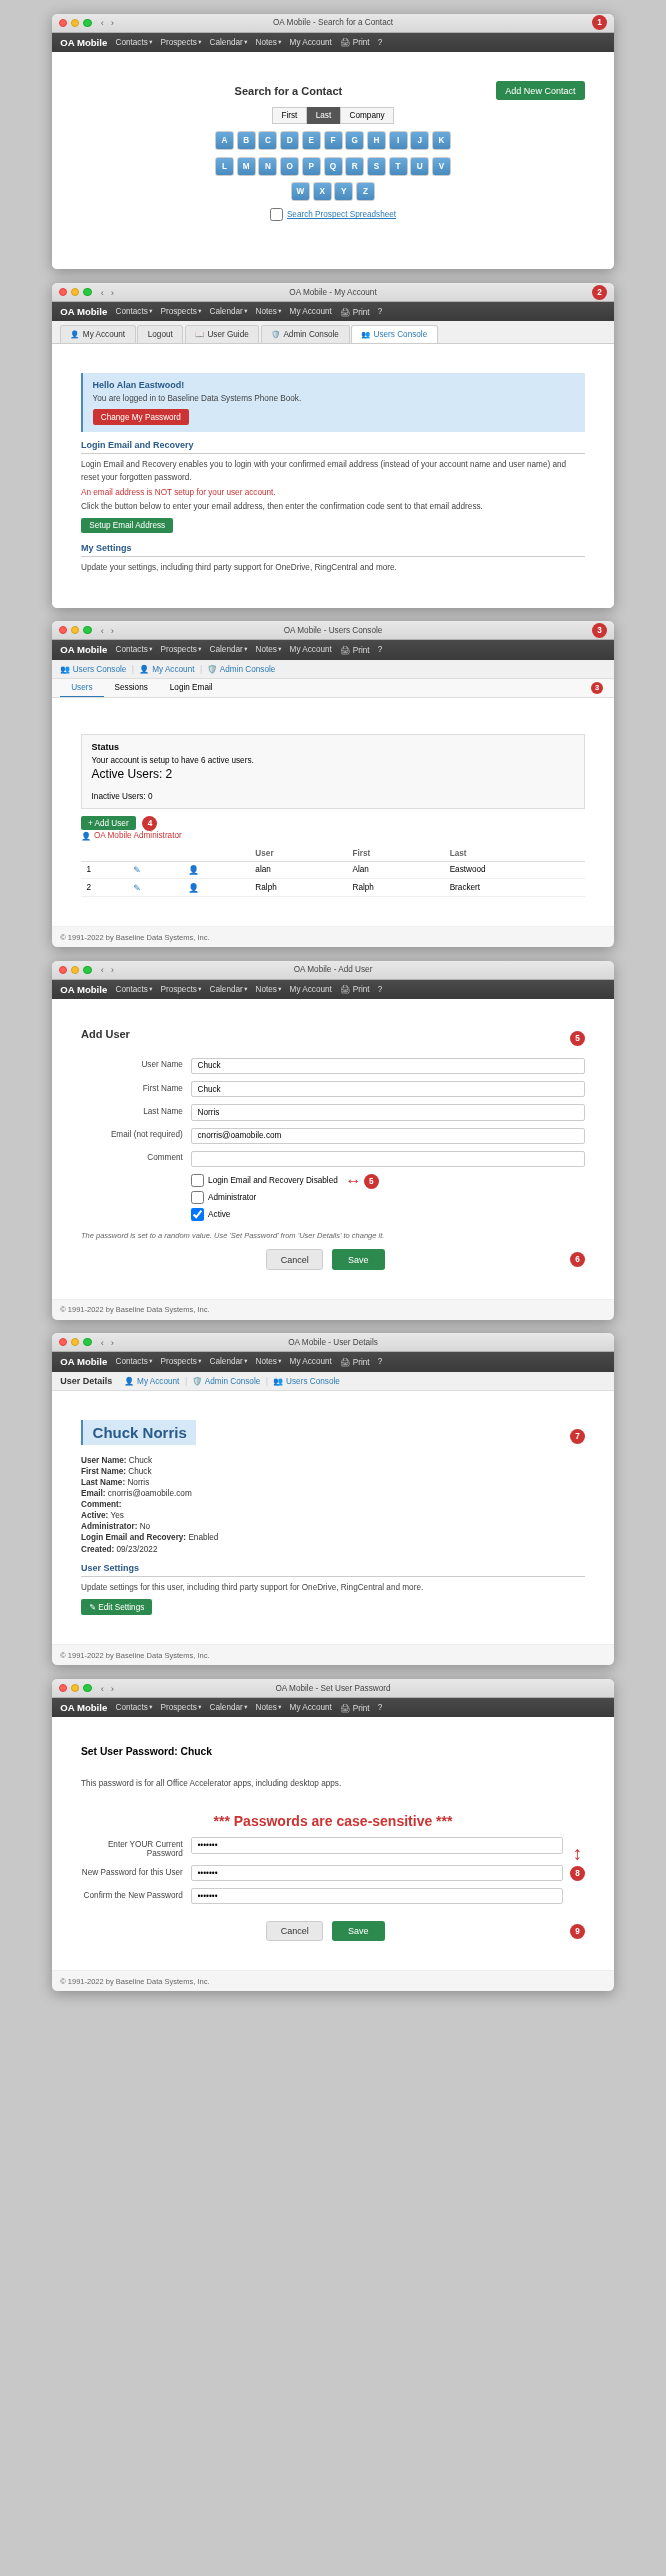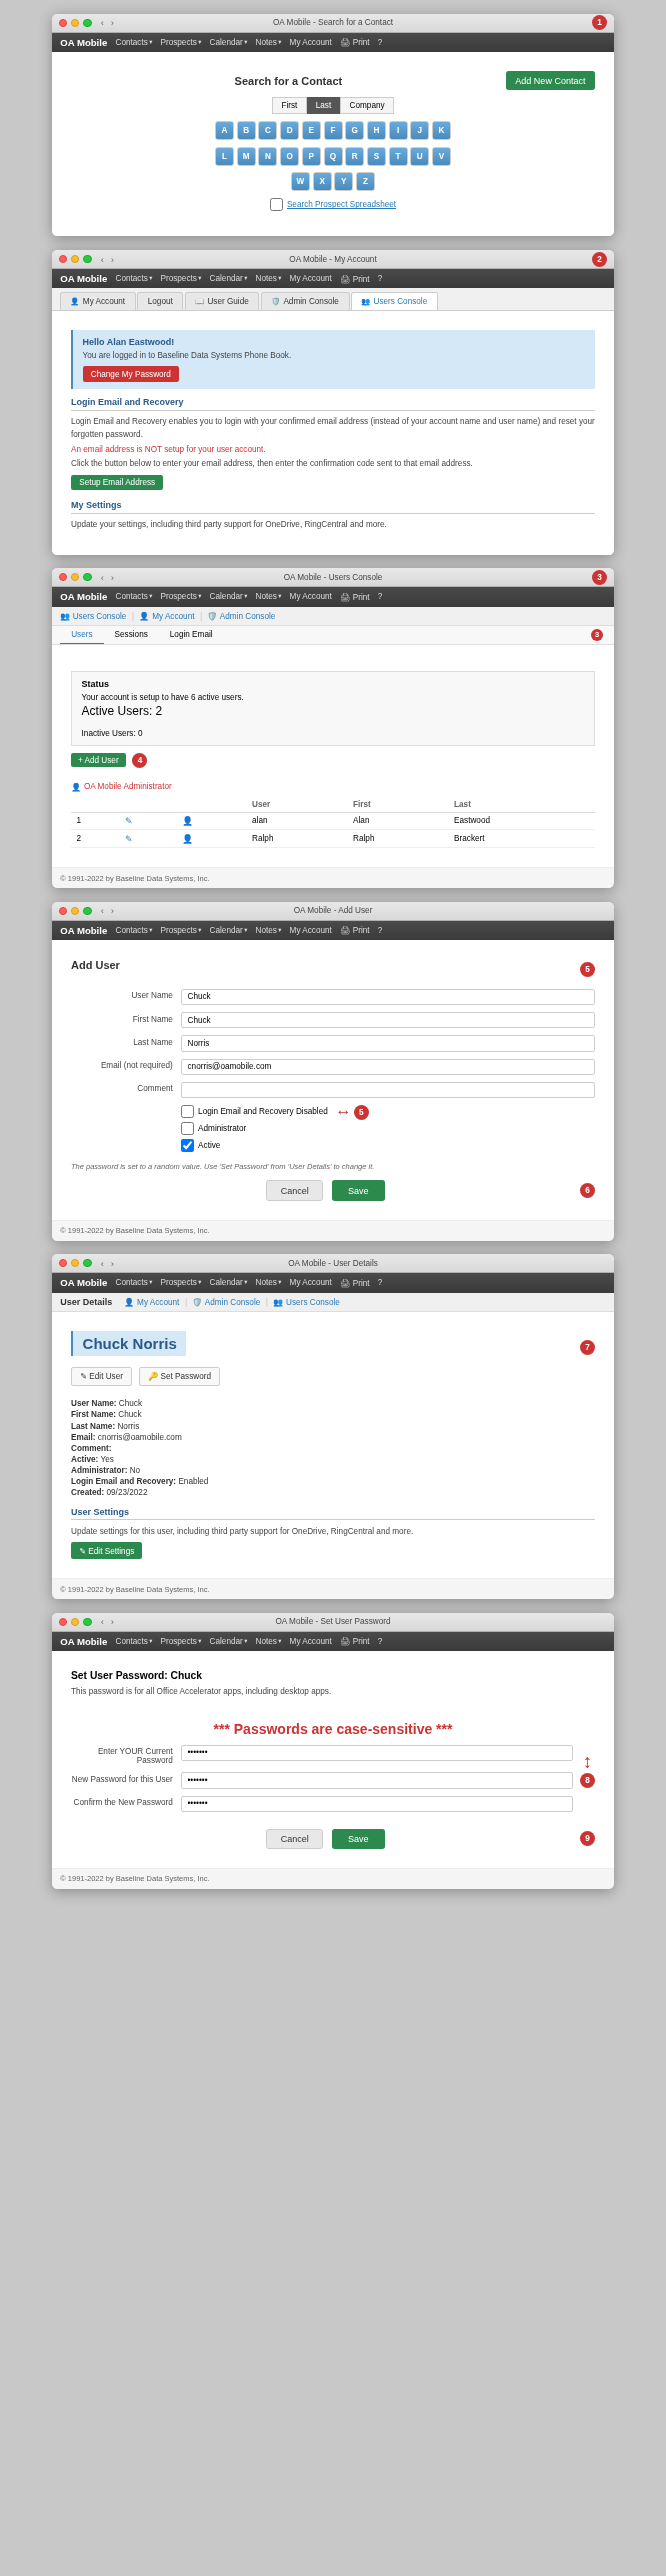--- a/index.html
+++ b/index.html
@@ -38,31 +38,31 @@
       padding: 4.1px 8.2px;
       display: flex;
       align-items: center;
       gap: 8.2px;
     }
     .navbar-brand { color: white; font-weight: bold; font-size: 9.6px; }
     .navbar-item { color: #ddd; font-size: 8.2px; cursor: pointer; display: flex; gap: 1.4px; }
     .dropdown-arrow { font-size: 6.2px; }
 
     
-    .page-content { padding: 19px; background: white; }
+    .page-content { padding: 29px; background: white; }
     .page-title { font-size: 11px; font-weight: bold; color: #333; margin-bottom: 8.2px; text-align: center; }
     .page-title-left { font-size: 11px; font-weight: bold; color: #333; margin-bottom: 8.2px; }
     .add-new-btn { background: #2d8a4e; color: white; border: none; padding: 4.8px 9.6px; border-radius: 2.7px; font-size: 9px; cursor: pointer; float: right; }
     .filter-tabs { display: flex; gap: 0; margin-bottom: 6.9px; justify-content: center; }
     .filter-tab { padding: 2.7px 8.2px; border: 0.7px solid #ccc; font-size: 8.2px; cursor: pointer; background: #f5f5f5; }
     .filter-tab.active { background: #555; color: white; border-color: #555; }
     .alpha-grid { display: flex; flex-wrap: wrap; gap: 2.7px; justify-content: center; margin-bottom: 6.9px; }
     .alpha-btn { width: 19px; height: 19px; border: 0.7px solid #ccc; border-radius: 2.7px; background: linear-gradient(to bottom, #6aabdc, #4a8bbf); color: white; font-size: 8.2px; font-weight: bold; cursor: pointer; display: flex; align-items: center; justify-content: center; }
     .search-prospect-link { color: #2a7ab8; font-size: 8.2px; text-decoration: underline; cursor: pointer; }
-    .checkbox-row { display: flex; align-items: center; gap: 4px; justify-content: center; margin-bottom: 6px; }
+    .checkbox-row { display: flex; align-items: center; gap: 4px; justify-content: center; margin-bottom: 19px; }
 
     
     .tab-bar { display: flex; gap: 0; border-bottom: 0.7px solid #ccc; margin-bottom: 0; }
     .tab { padding: 4.1px 9.6px; font-size: 8.2px; cursor: pointer; border: 0.7px solid #ccc; border-bottom: none; background: #e8e8e8; color: #333; border-radius: 2.7px 2.7px 0 0; margin-right: 1.4px; display: flex; align-items: center; gap: 2.7px; }
     .tab.active { background: white; color: #2a7ab8; font-weight: 500; }
     .tab-icon { font-size: 7.5px; }
 
     
     .account-header { background: #d4e8f8; padding: 6.9px 9.6px; border-left: 2.1px solid #4a8bbf; margin-bottom: 8.2px; }
     .account-header h3 { color: #2a5a8a; font-size: 9px; margin-bottom: 2.7px; }
@@ -100,21 +100,21 @@
 
     
     .user-name-header { color: #2a5a8a; font-size: 15px; font-weight: bold; margin-bottom: 6.9px; }
     .detail-btn { display: inline-flex; align-items: center; gap: 2.7px; padding: 3.4px 8.2px; border-radius: 2.1px; font-size: 8.2px; cursor: pointer; border: 0.7px solid #ccc; margin-right: 4.1px; margin-bottom: 6.9px; }
     .edit-user-btn { background: #f8f8f8; color: #333; }
     .set-pwd-btn { background: #f8f8f8; color: #333; }
     .detail-row { font-size: 8.2px; color: #333; margin-bottom: 2.1px; }
     .detail-label { font-weight: bold; }
 
     
-    .pwd-title { font-size: 10.3px; font-weight: bold; margin-bottom: 6px; }
+    .pwd-title { font-size: 10.3px; font-weight: bold; margin-bottom: 22px; }
     .pwd-subtitle { font-size: 8.2px; color: #444; margin-bottom: 22px; }
     .pwd-warning { text-align: center; color: #cc3333; font-size: 14px; font-weight: bold; margin-bottom: 8.2px; }
 
     
     .badge { display: inline-flex; align-items: center; justify-content: center; width: 15px; height: 15px; border-radius: 50%; background: #cc3333; color: white; font-size: 8.2px; font-weight: bold; }
 
     
     .footer { font-size: 7.5px; color: #666; text-align: left; padding: 5.5px 8.2px; border-top: 0.7px solid #eee; }
 
     
@@ -294,21 +294,21 @@
         <span class="badge" style="width:12.3px;height:12.3px;font-size:7.5px;">3</span>
       </div>
     </div>
     <div class="page-content">
       <div class="status-section">
         <div class="status-title">Status</div>
         <p style="font-size:8.2px; margin-bottom:2.1px;">Your account is setup to have 6 active users.</p>
         <p style="font-size:12px; margin-bottom:11px;">Active Users: 2</p>
         <p style="font-size:8.2px;">Inactive Users: 0</p>
       </div>
-      <div style="display:flex; align-items:center; gap:6.9px; margin-bottom:14px;">
+      <div style="display:flex; align-items:center; gap:6.9px; margin-bottom:0;">
         <button class="add-user-btn">+ Add User</button>
         <span class="badge">4</span>
       </div>
       <div class="admin-badge">
         <span style="color:#cc3333;">👤</span>
         <span>OA Mobile Administrator</span>
       </div>
       <table class="users-table">
         <thead>
           <tr>
@@ -457,24 +457,20 @@
     </div>
     <div class="page-content">
       <div style="display:flex; align-items:center; margin-bottom:2.7px;">
         <div style="flex:1;">
           <div class="account-header" style="display:inline-block; padding:4.1px 9.6px;">
             <span class="user-name-header">Chuck Norris</span>
           </div>
         </div>
         <span class="badge">7</span>
       </div>
-      <div style="margin-bottom:6.9px;">
-        <button class="detail-btn edit-user-btn">✎ Edit User</button>
-        <button class="detail-btn set-pwd-btn">🔑 Set Password</button>
-      </div>
       <div>
         <p class="detail-row"><span class="detail-label">User Name: </span>Chuck</p>
         <p class="detail-row"><span class="detail-label">First Name: </span>Chuck</p>
         <p class="detail-row"><span class="detail-label">Last Name: </span>Norris</p>
         <p class="detail-row"><span class="detail-label">Email: </span>cnorris@oamobile.com</p>
         <p class="detail-row"><span class="detail-label">Comment: </span></p>
         <p class="detail-row"><span class="detail-label">Active: </span>Yes</p>
         <p class="detail-row"><span class="detail-label">Administrator: </span>No</p>
         <p class="detail-row"><span class="detail-label">Login Email and Recovery: </span>Enabled</p>
         <p class="detail-row"><span class="detail-label">Created: </span>09/23/2022</p>

